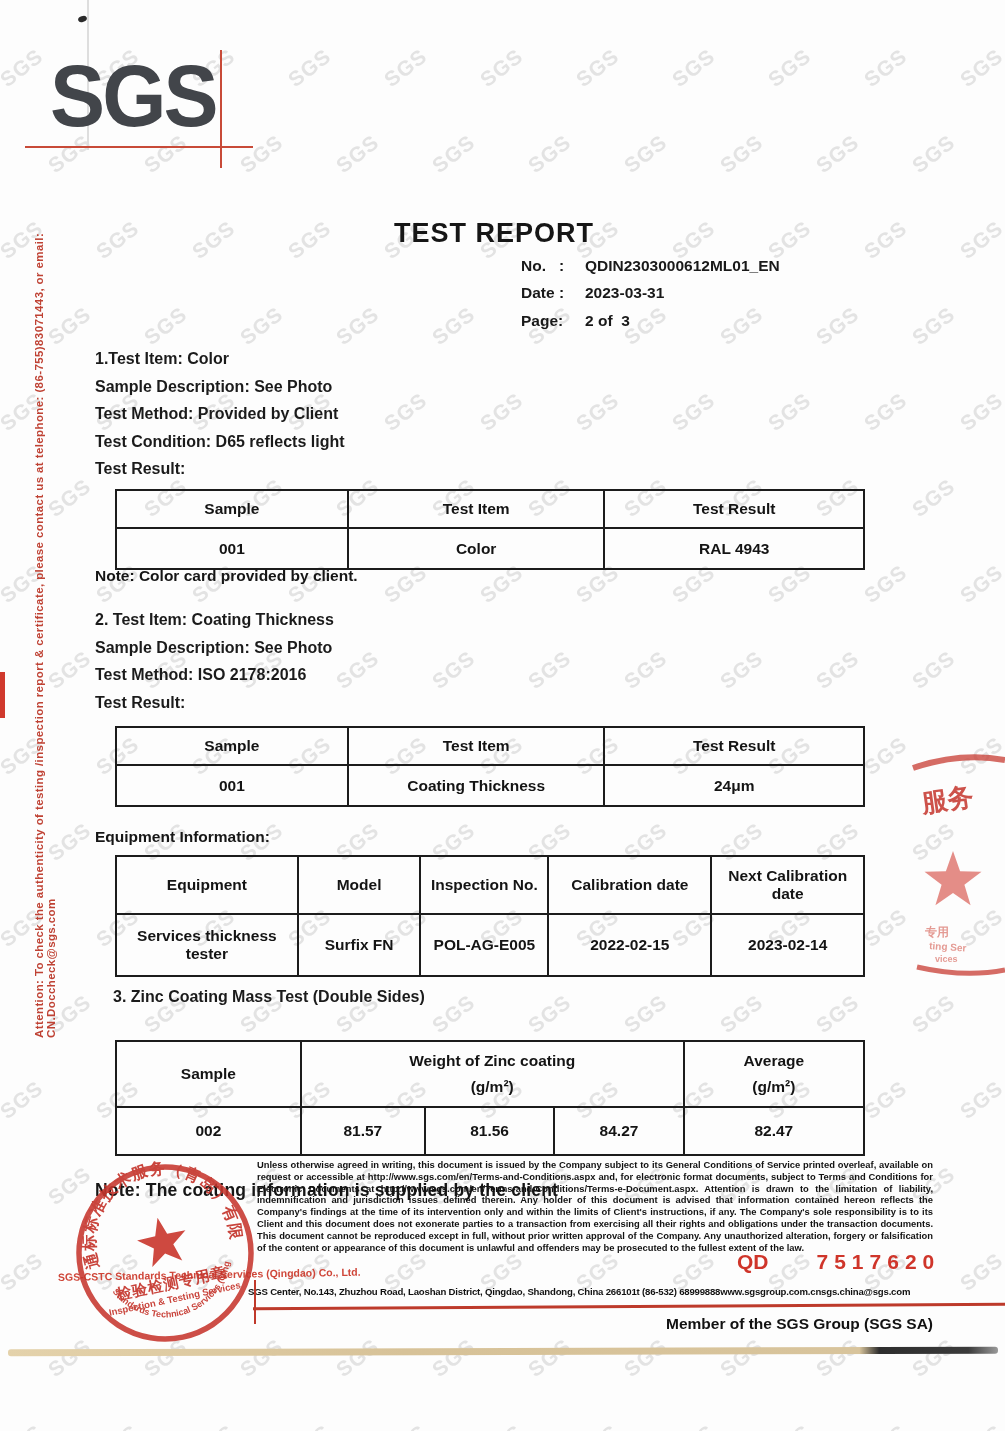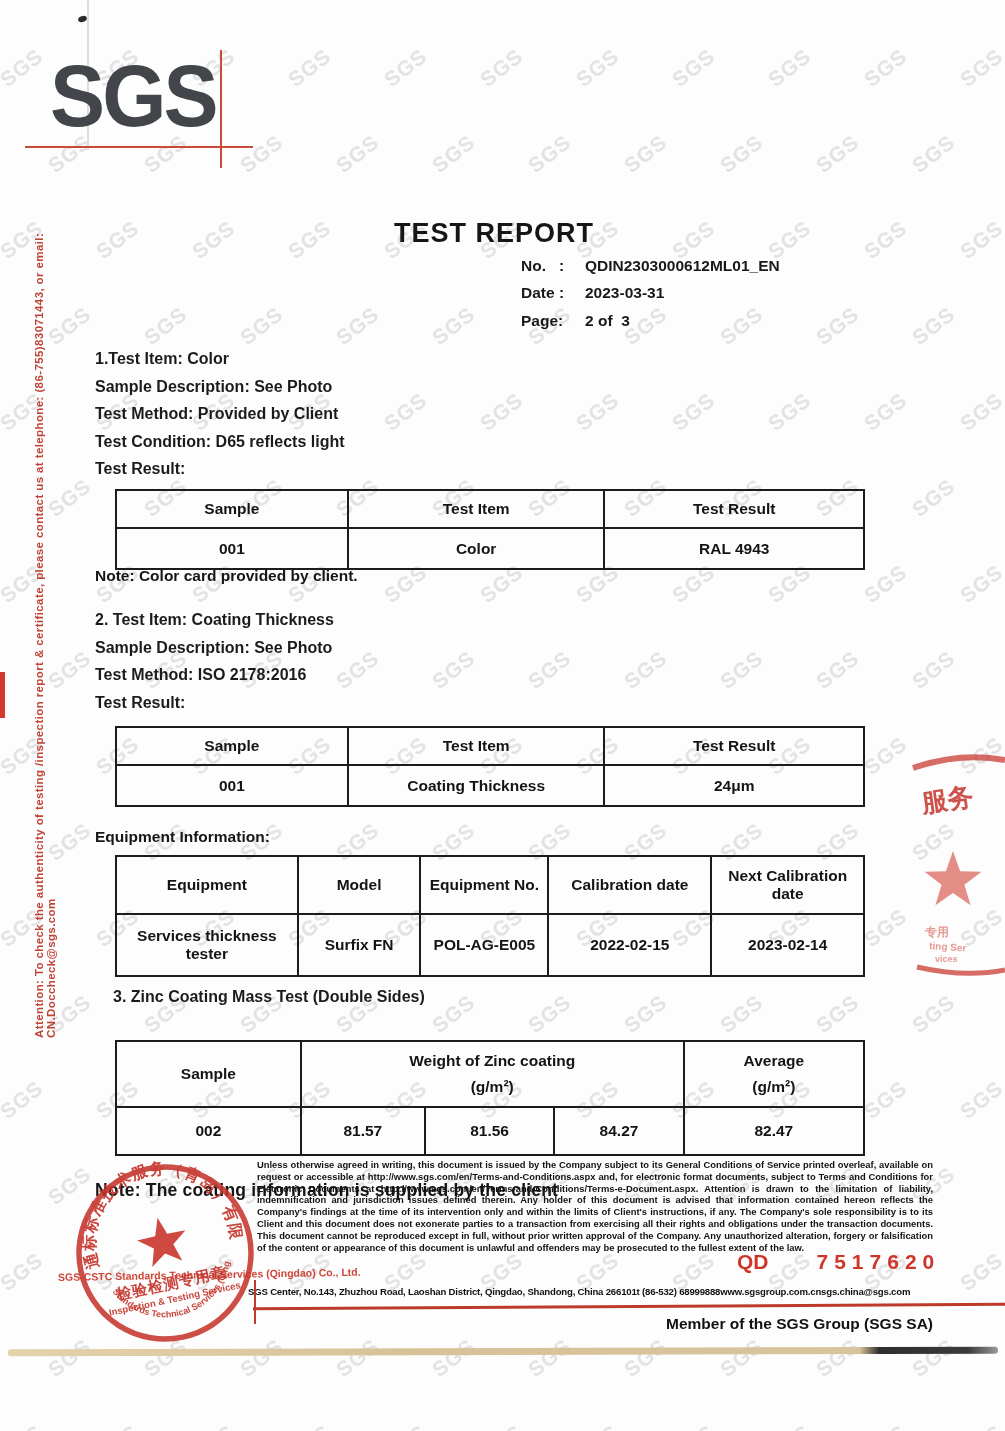--- a/index.html
+++ b/index.html
@@ -352,21 +352,21 @@
         <col style="width:24.3%">
         <col style="width:16.4%">
         <col style="width:17.1%">
         <col style="width:21.8%">
         <col style="width:20.4%">
       </colgroup>
     <tbody>
         <tr class="h58">
       <td>Equipment</td>
       <td>Model</td>
-      <td>Equipment No.</td>
+      <td>Inspection No.</td>
       <td>Calibration date</td>
       <td>Next Calibration date</td>
     </tr>
     <tr class="h62">
       <td>Services thickness tester</td>
       <td>Surfix FN</td>
       <td>POL-AG-E005</td>
       <td>2022-02-15</td>
       <td>2023-02-14</td>
     </tr>

